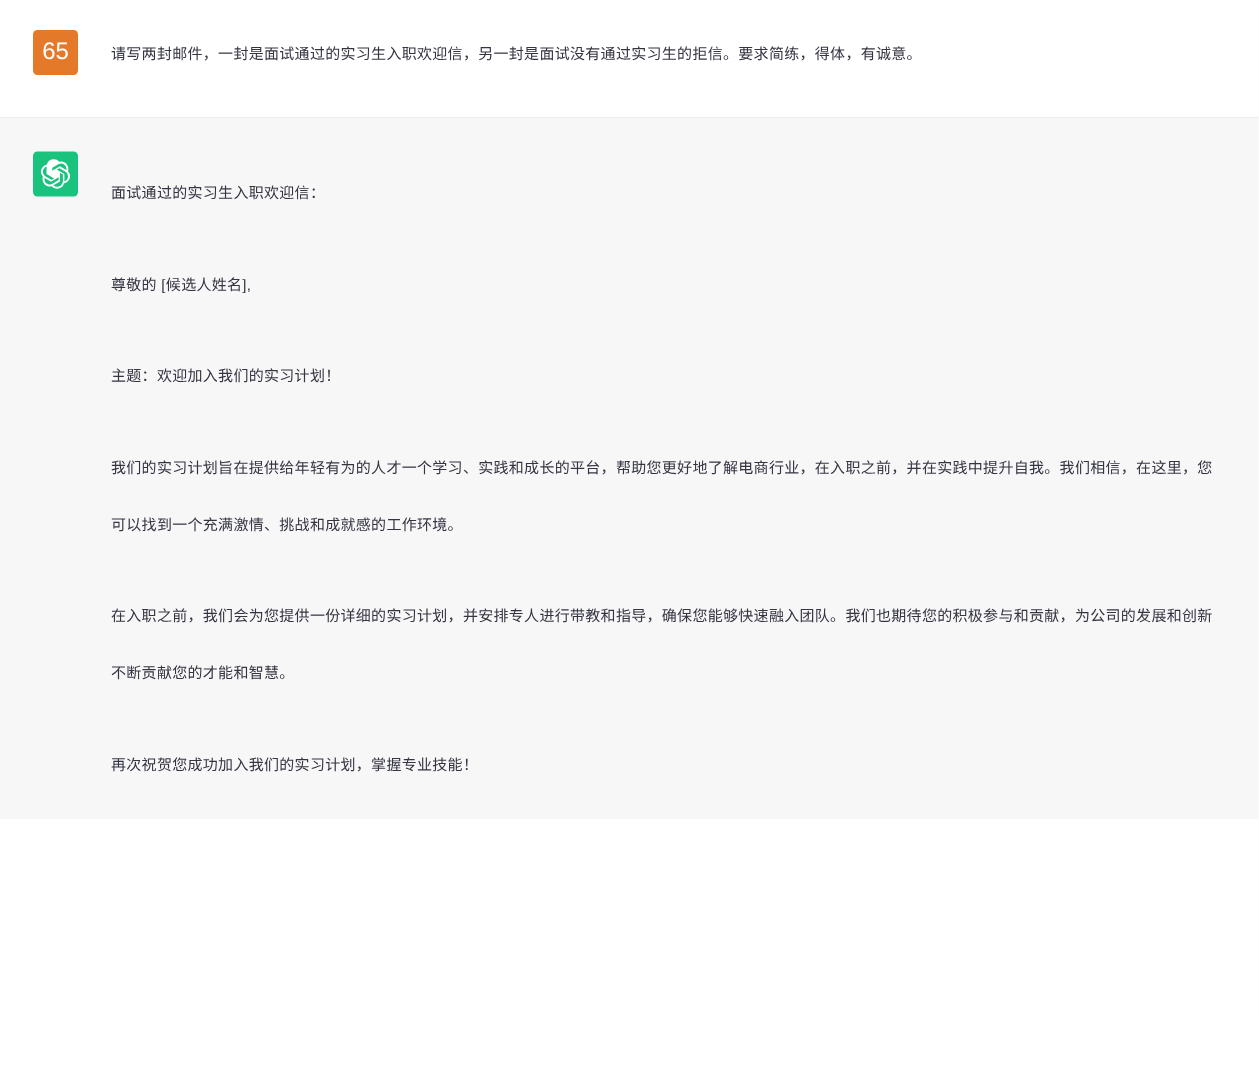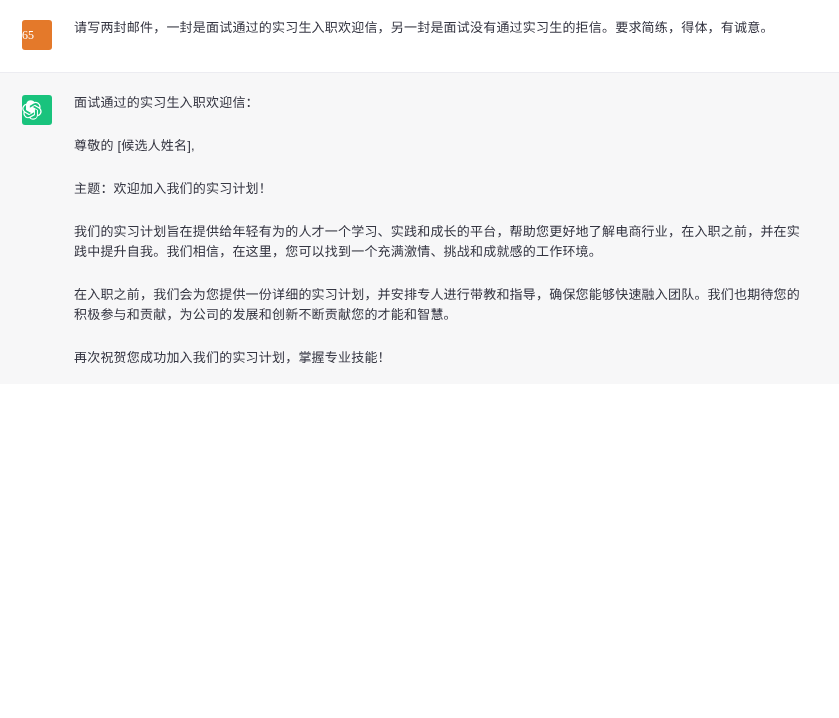--- a/index.html
+++ b/index.html
@@ -42,55 +42,56 @@
     display: flex;
     justify-content: flex-start;
     padding-top: 2px;
   }
   .avatar {
     width: 30px;
     height: 30px;
     border-radius: 3px;
     display: flex;
     align-items: center;
-    font-size: 12px;
+    justify-content: center;
+    font-size: 16px;
     color: #ffffff;
-    font-family: Liberation Serif, serif;
+    font-family: Liberation Sans, sans-serif;
     user-select: none;
   }
   .avatar-user {
     background: #e4792a;
   }
   .avatar-assistant {
     background: #19c37d;
     position: relative;
   }
   .avatar-assistant svg {
     display: block;
   }
   .msg-col {
     flex: 1 1 auto;
     min-width: 0;
     padding-right: 8px;
   }
   .msg-text {
-    font-size: 13px;
-    line-height: 20px;
+    font-size: 10px;
+    line-height: 38px;
     color: #343541;
     letter-spacing: 0.2px;
     word-wrap: break-word;
   }
   .msg-text p {
     margin: 0 0 16px 0;
   }
   .msg-text p:last-child {
     margin-bottom: 0;
   }
   .assistant-text p {
-    margin: 0 0 23px 0;
+    margin: 12px 0 23px 0;
   }
   .assistant-text p:last-child {
     margin-bottom: 0;
   }
   .user-text p {
     margin: 0;
   }
 </style>
 </head>
 <body>

